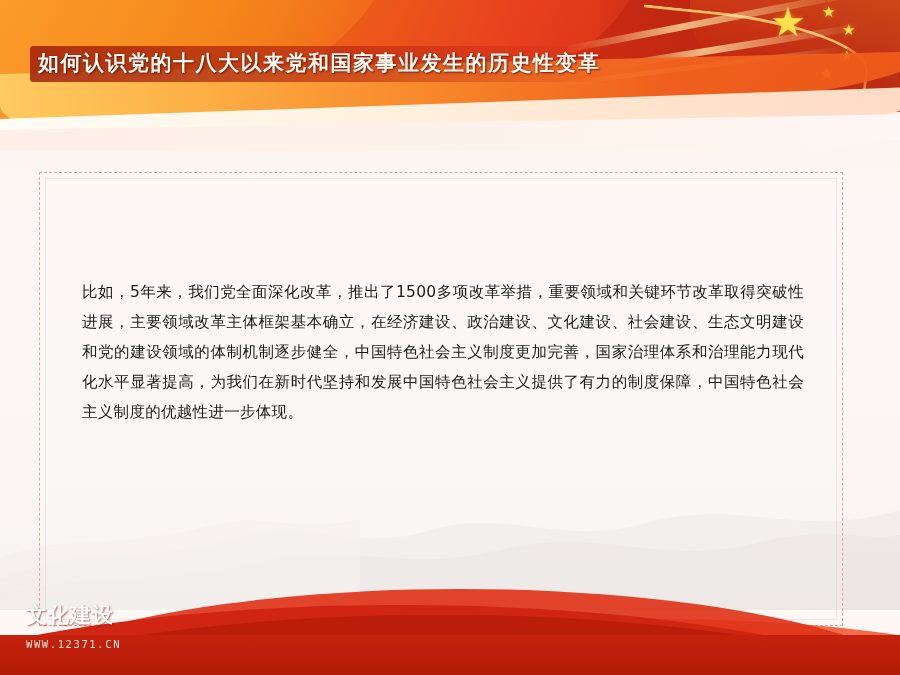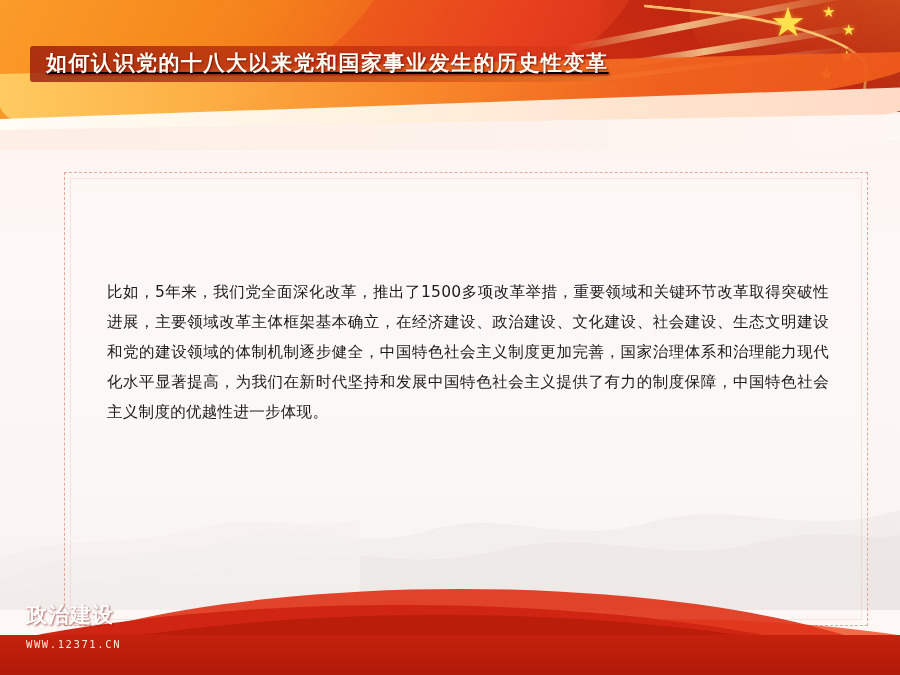--- a/index.html
+++ b/index.html
@@ -115,24 +115,23 @@
     border-top: 3px solid rgba(255,214,120,.85);
     border-right: 3px solid rgba(255,214,120,.5);
     border-radius: 0 70% 0 0;
     transform: rotate(6deg);
   }
 
   
   .title-wrap {
     position: absolute;
     left: 30px; top: 46px;
-    padding: 3px 16px 5px 16px;
+    padding: 3px 16px 5px 8px;
     background: linear-gradient(90deg, rgba(150,20,8,.78) 0%, rgba(178,30,12,.58) 55%, rgba(200,45,20,0) 100%);
     border-radius: 3px;
-    text-decoration: underline;
   }
   .title-text {
     font-size: 21px;
     font-weight: bold;
     color: #fffdf2;
     letter-spacing: 1.5px;
     white-space: nowrap;
     text-shadow: 1px 1px 2px rgba(110,10,0,.85), 0 0 1px #8d1507;
   }
 
@@ -144,21 +143,21 @@
     background: linear-gradient(180deg, #fdf5f2 0%, #fdf8f6 30%, #fbf6f4 70%, #f7f3f2 100%);
   }
   .watermark-hills {
     position: absolute;
     left: 0; bottom: 0;
     width: 900px; height: 220px;
     opacity: .5;
   }
   .content-frame {
     position: absolute;
-    left: 64px; top: 172px;
+    left: 39px; top: 172px;
     width: 804px; height: 454px;
     border: 1px dashed #e2a79a;
     background: rgba(255,255,255,.12);
     text-decoration: underline;
   }
   .content-frame::after {
     content: "";
     position: absolute;
     left: 5px; top: 5px; right: 5px; bottom: 5px;
     border: 1px solid rgba(226,167,154,.25);
@@ -265,18 +264,18 @@
   </div>
 
   <div class="bottom-band">
     <div class="bw bw3"></div>
     <div class="bw bw1"></div>
     <div class="bw bw2"></div>
     <div class="bw bw4"></div>
     <div class="bw-flat"></div>
 
     <div class="logo">
-      <div class="logo-main">政治建设</div>
+      <div class="logo-main">文化建设</div>
       <div class="logo-sub">WWW.12371.CN</div>
     </div>
   </div>
 
 </div>
 
 </body></html>

